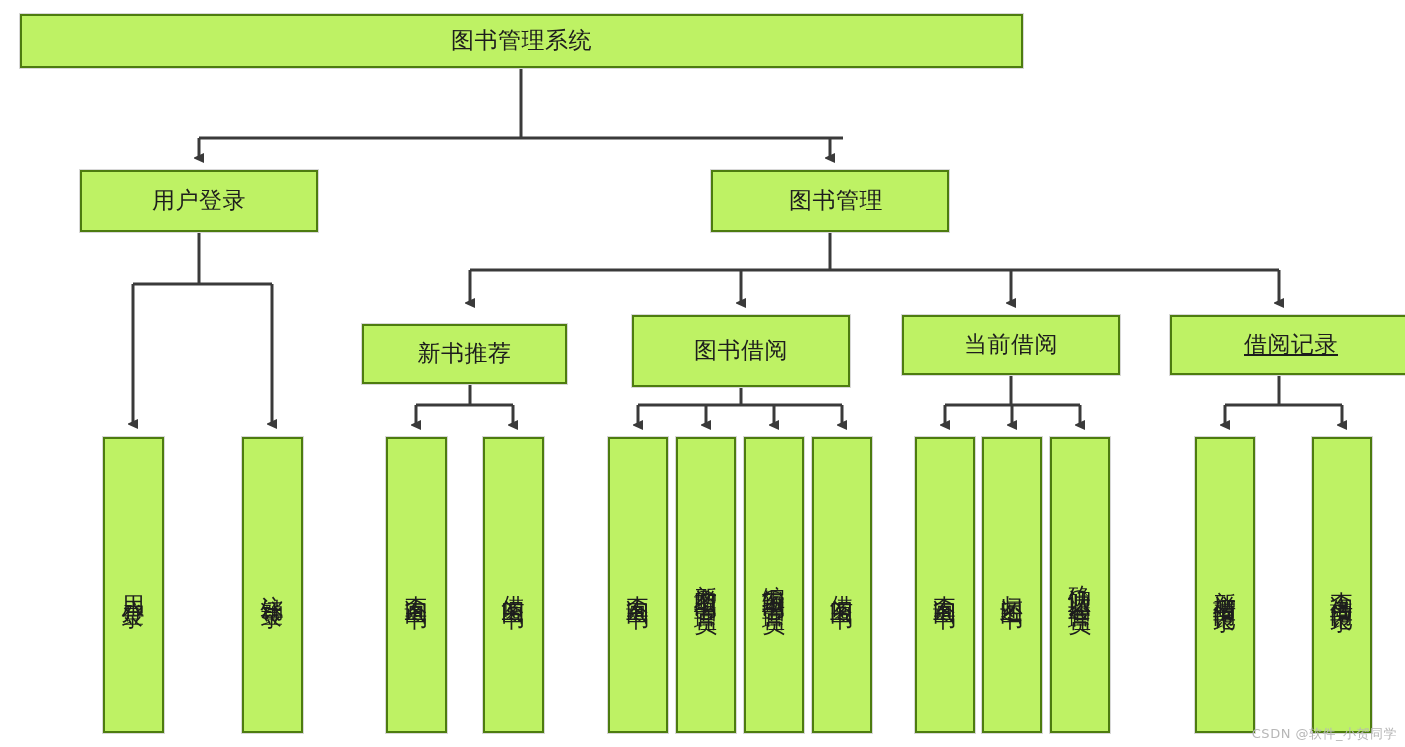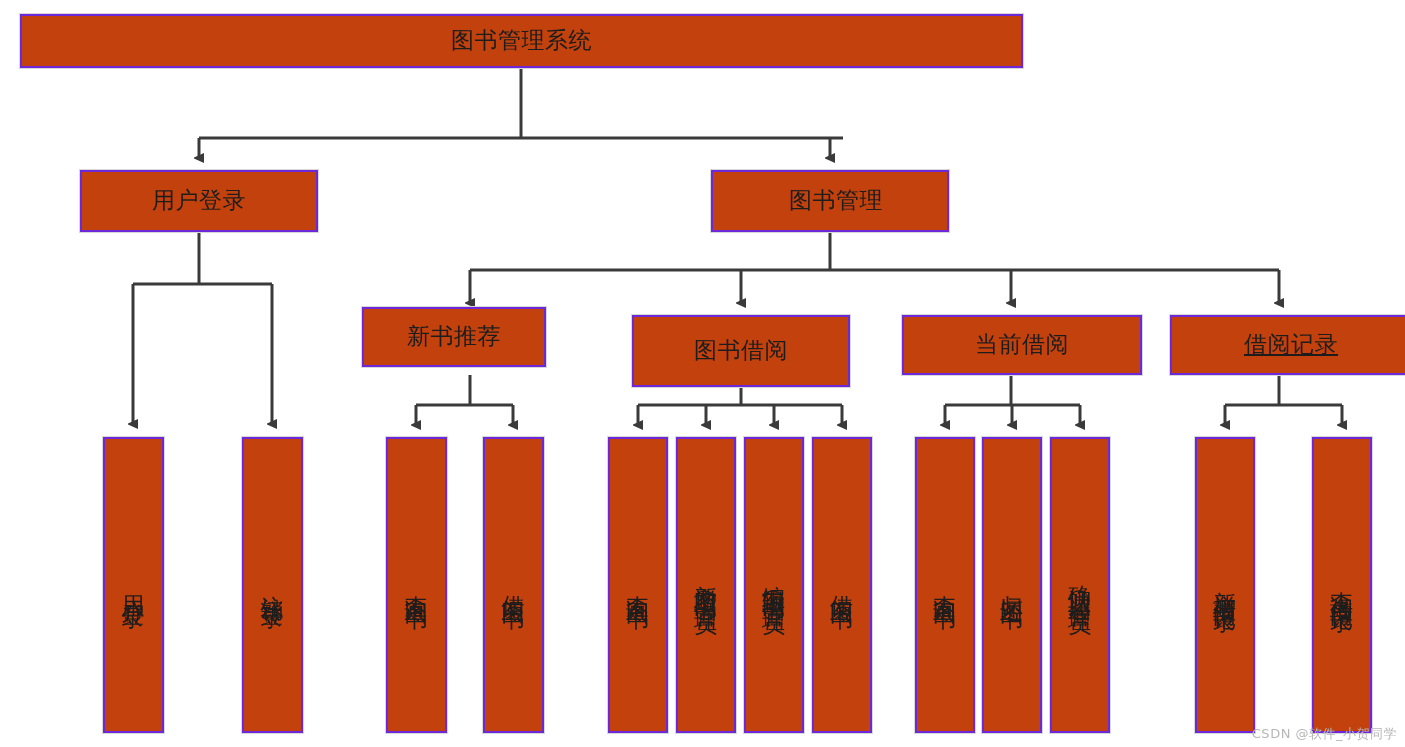--- a/index.html
+++ b/index.html
@@ -20,22 +20,22 @@
   #edges {
     position: absolute;
     left: 0;
     top: 0;
     width: 1405px;
     height: 747px;
   }
   .node {
     position: absolute;
     box-sizing: border-box;
-    background: #c2410c;
-    border: 2px solid #6d28d9;
+    background: #bef264;
+    border: 2px solid #4d7c0f;
     box-shadow: 0 0 0 1px #d8d8d8;
     display: flex;
     align-items: center;
     justify-content: center;
     color: #1d1d1d;
     z-index: 2;
   }
   .node .label {
     display: block;
     white-space: pre;
@@ -127,27 +127,27 @@
     <span class="label">图书管理系统</span>
   </div>
 
   <div class="node horiz" style="left: 80px; top: 170px; width: 238px; height: 62px;">
     <span class="label">用户登录</span>
   </div>
   <div class="node horiz" style="left: 711px; top: 170px; width: 238px; height: 62px; padding-left: 12px;">
     <span class="label">图书管理</span>
   </div>
 
-  <div class="node horiz" style="left: 362px; top: 307px; width: 184px; height: 60px;">
+  <div class="node horiz" style="left: 362px; top: 324px; width: 205px; height: 60px;">
     <span class="label">新书推荐</span>
   </div>
   <div class="node horiz" style="left: 632px; top: 315px; width: 218px; height: 72px;">
     <span class="label">图书借阅</span>
   </div>
-  <div class="node horiz" style="left: 902px; top: 315px; width: 240px; height: 60px;">
+  <div class="node horiz" style="left: 902px; top: 315px; width: 218px; height: 60px;">
     <span class="label">当前借阅</span>
   </div>
   <div class="node horiz" style="left: 1170px; top: 315px; width: 242px; height: 60px; text-decoration: underline;">
     <span class="label">借阅记录</span>
   </div>
 
   <div class="node vert" style="left: 103px; top: 437px; width: 61px; height: 296px;">
     <span class="label">用户登录</span>
   </div>
   <div class="node vert" style="left: 242px; top: 437px; width: 61px; height: 296px;">

